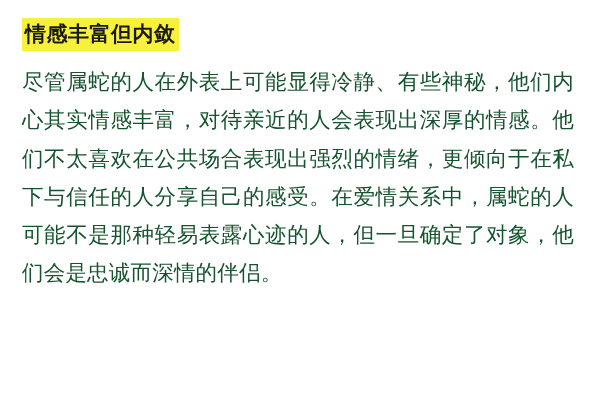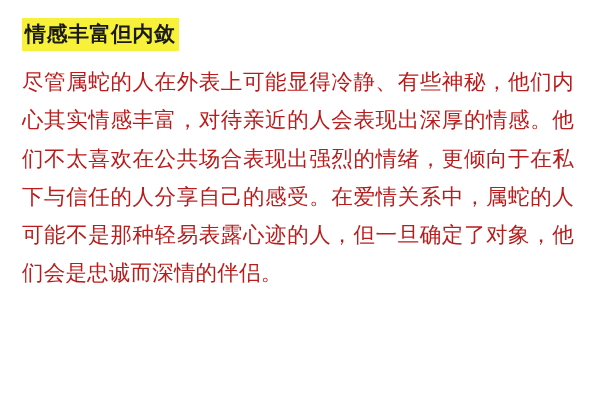--- a/index.html
+++ b/index.html
@@ -29,21 +29,21 @@
     display: inline-block;
     background: #f7f13a;
     color: #1a1a1a;
     font-size: 21px;
     font-weight: bold;
     letter-spacing: 0.5px;
     padding: 4px 3px 5px 3px;
     line-height: 1.15;
   }
   .body-text {
-    color: #b91c1c;
+    color: #14532d;
     font-size: 21.5px;
     line-height: 1.78;
     letter-spacing: 0.2px;
     text-align: justify;
     text-justify: inter-ideograph;
     margin: 0;
     padding-right: 4px;
     font-weight: 400;
   }
 </style>

